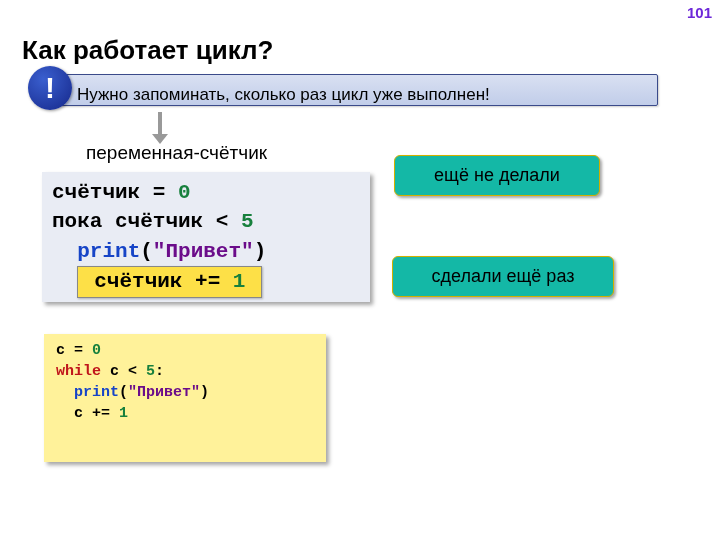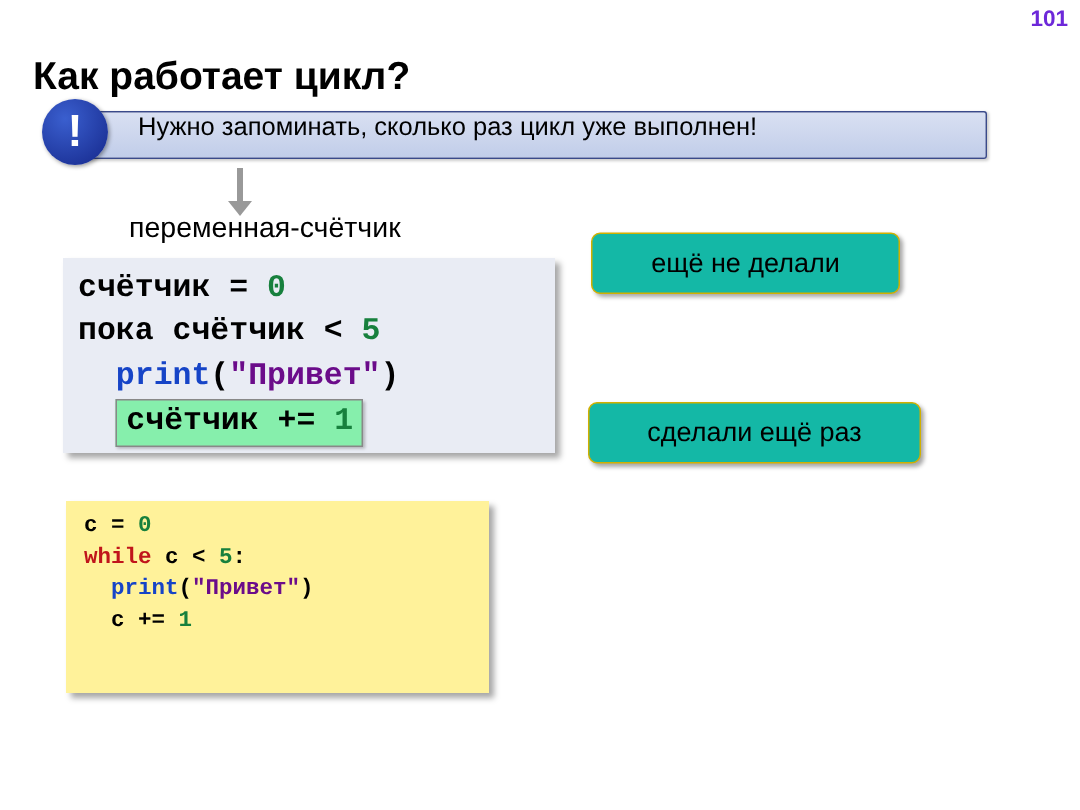--- a/index.html
+++ b/index.html
@@ -31,22 +31,22 @@
   .note-bar {
     position: absolute;
     top: 74px;
     left: 52px;
     width: 606px;
     height: 32px;
     background: linear-gradient(#d9e0f2, #c1cde9);
     border: 1px solid #3a4a8a;
     border-radius: 2px;
     display: flex;
-    align-items: flex-start;
-    padding-left: 39px;
+    align-items: flex-end;
+    padding-left: 24px;
     font-size: 17px;
     color: #000;
     box-shadow: 1px 1px 2px rgba(0,0,0,0.2);
   }
   .note-badge {
     position: absolute;
     top: 66px;
     left: 28px;
     width: 44px;
     height: 44px;
@@ -96,38 +96,38 @@
     font-family: "Courier New", monospace;
     font-size: 21px;
     font-weight: bold;
     line-height: 1.4;
   }
   .pseudo-block .kw { color: #000; }
   .pseudo-block .num { color: #17803d; }
   .pseudo-block .fn { color: #1644c7; }
   .pseudo-block .str { color: #6b0c8a; }
   .inner-white {
-    background: #86efac;
+    background: #fde047;
     border: 1px solid #888;
-    padding: 0 6px;
+    padding: 0 16px;
     display: inline-block;
     box-shadow: 1px 1px 2px rgba(0,0,0,0.25);
   }
   .callout {
     position: absolute;
     background: #14b8a6;
     border: 1px solid #d1b000;
     border-radius: 6px;
     padding: 9px 14px;
     font-size: 18px;
     color: #000;
     box-shadow: 2px 2px 3px rgba(0,0,0,0.35);
   }
   .callout1 { top: 155px; left: 394px; width: 206px; text-align: center;}
-  .callout2 { top: 256px; left: 392px; width: 222px; text-align: center; margin-top: 12px;}
+  .callout2 { top: 256px; left: 392px; width: 222px; text-align: center;}
   .python-block {
     position: absolute;
     top: 334px;
     left: 44px;
     width: 282px;
     height: 128px;
     background: #fff29a;
     box-shadow: 3px 3px 4px rgba(0,0,0,0.35);
     padding: 6px 12px;
     font-family: "Courier New", monospace;

